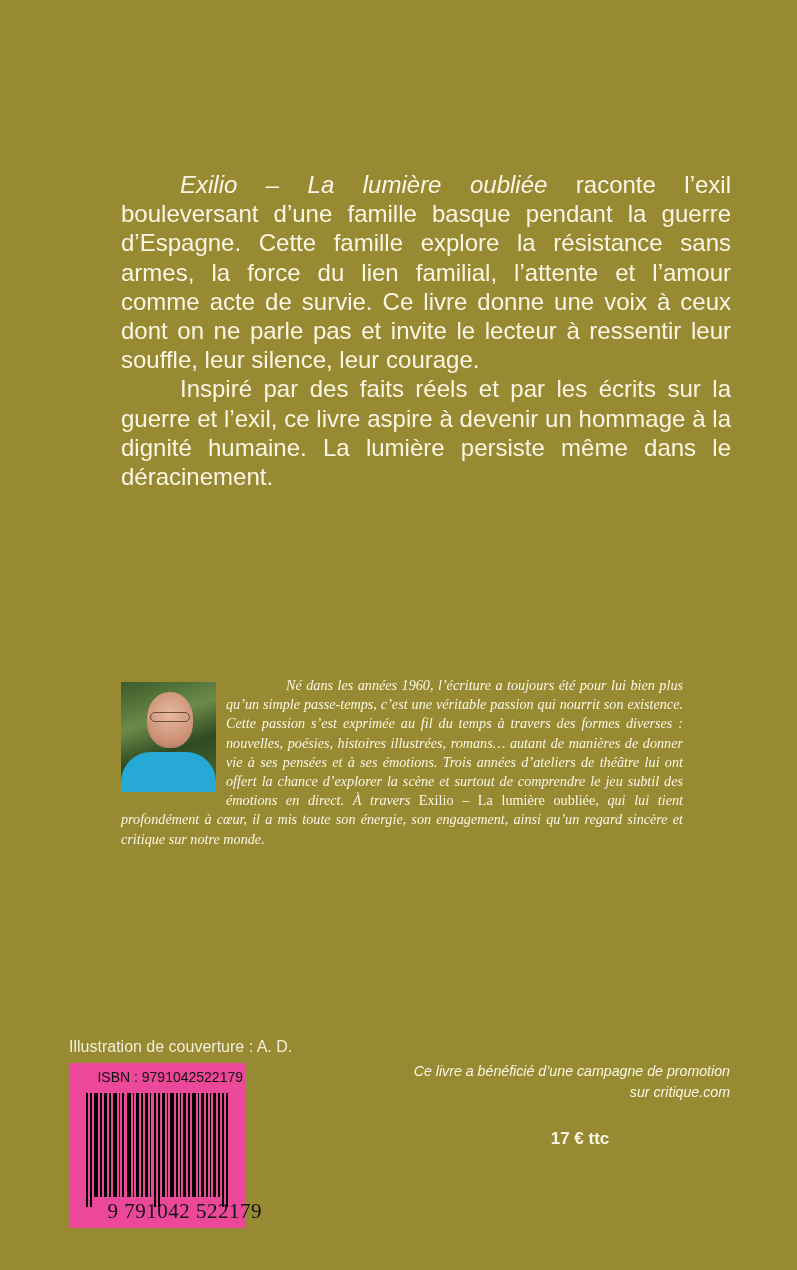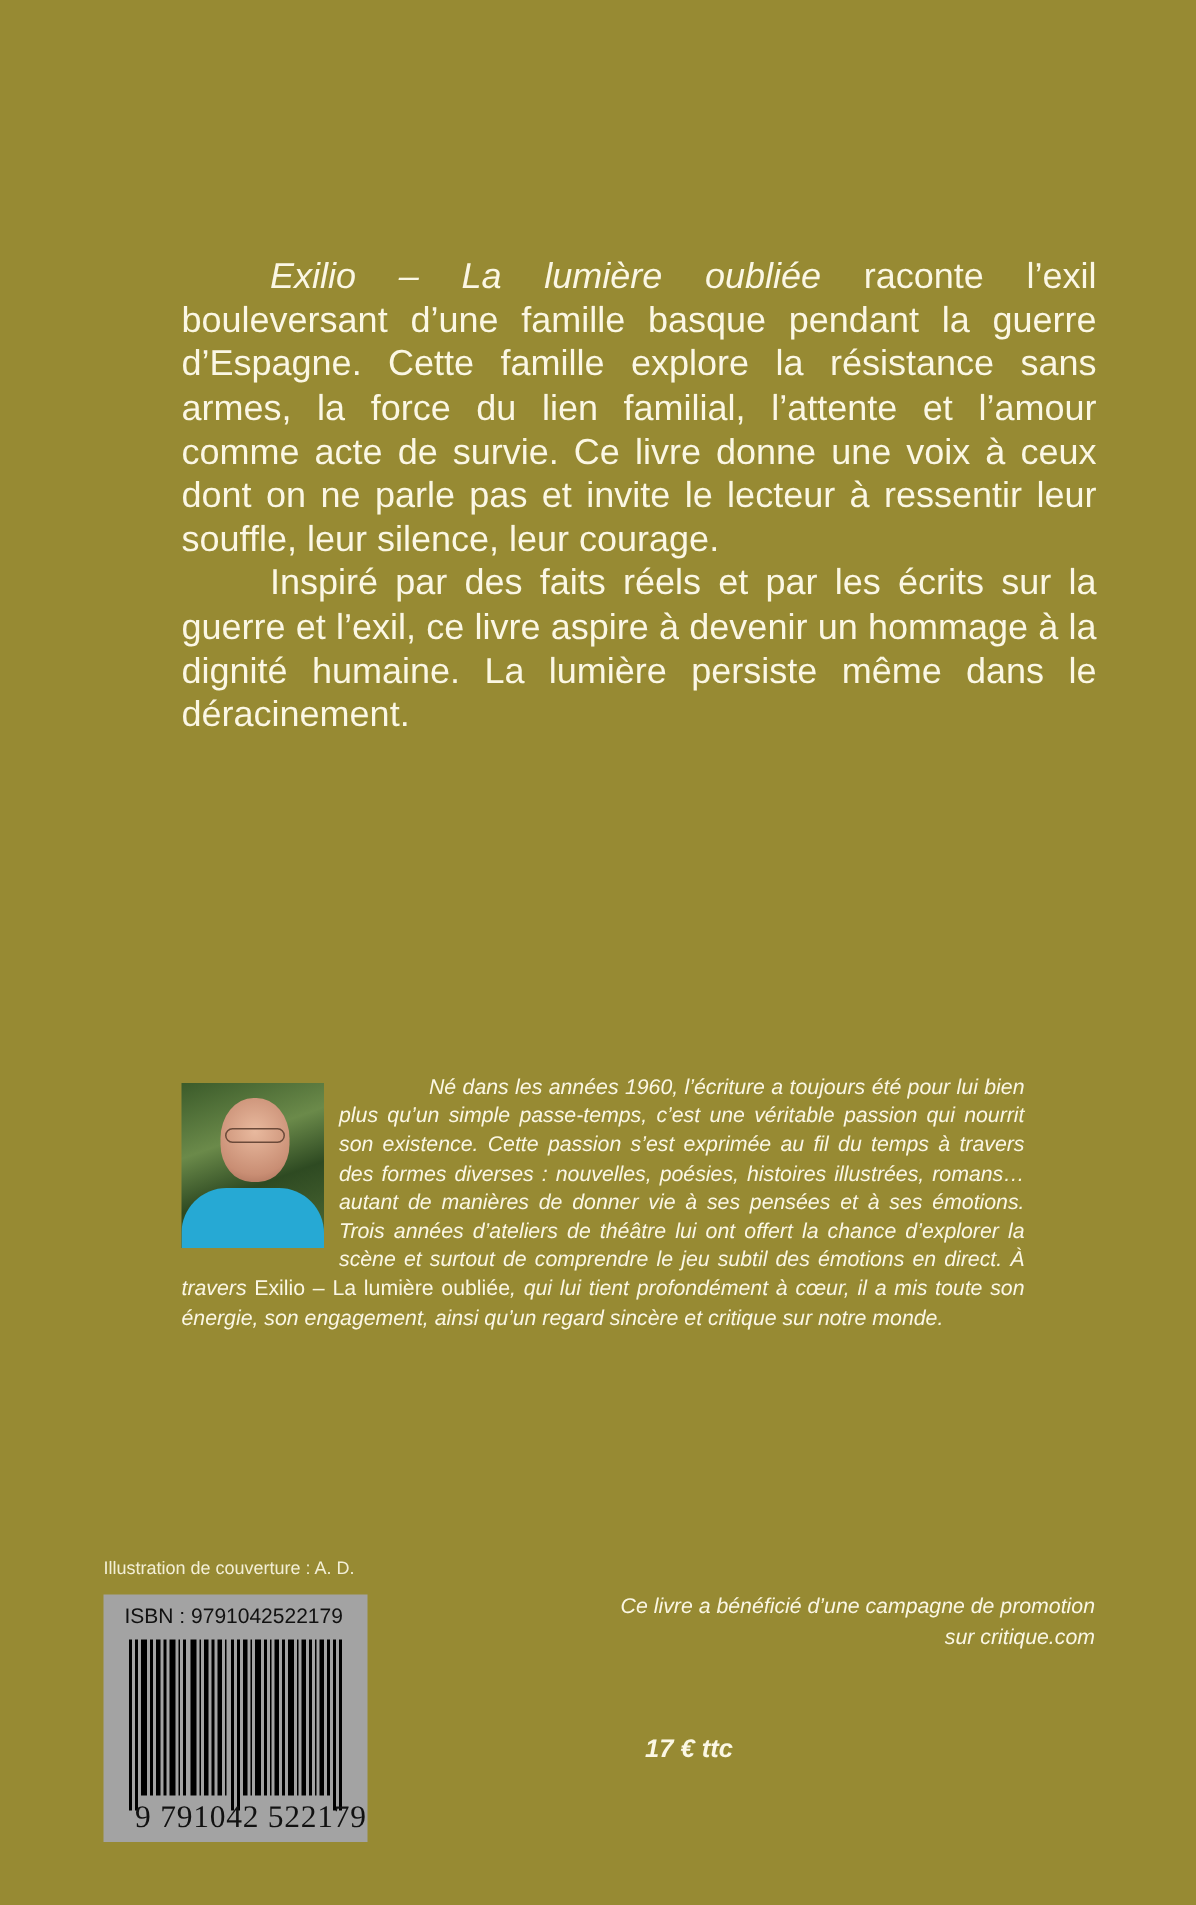--- a/index.html
+++ b/index.html
@@ -12,23 +12,23 @@
   }
   .main-text {
     position: absolute; left: 121px; top: 170px; width: 610px;
     font-size: 24px; line-height: 29.2px;
     text-align: justify;
   }
   .main-text p { margin: 0; text-indent: 59px; }
   .main-text em { font-style: italic; }
 
   .bio {
-    position: absolute; left: 121px; top: 716px; width: 562px;
+    position: absolute; left: 121px; top: 676px; width: 562px;
     font-size: 14.2px; line-height: 19.2px;
-    font-style: italic; text-align: justify;
+    font-style: italic; text-align: justify; font-family: Liberation Serif, serif;
   }
   .bio .photo {
     float: left; width: 95px; height: 110px; margin: 6px 10px 2px 0;
     position: relative; overflow: hidden;
     background: linear-gradient(160deg,#3b5b2a 0%,#6b8a4a 35%,#2e4a22 60%,#4f6b35 100%);
   }
   .bio .photo .head {
     position: absolute; left: 26px; top: 10px; width: 46px; height: 56px;
     border-radius: 48% 48% 45% 45%;
     background: radial-gradient(circle at 50% 40%, #e8b99e 0%, #c98e74 70%, #a56b55 100%);
@@ -40,46 +40,46 @@
   .bio .photo .shirt {
     position: absolute; left: 0; top: 70px; width: 95px; height: 42px;
     background: #26a9d4;
     border-radius: 30px 30px 0 0;
   }
   .bio .indent { display: inline-block; width: 60px; }
   .bio .upright { font-style: normal; }
 
   .credit {
     position: absolute; left: 69px; top: 1038px;
-    font-size: 12px; color: #f3efd6;
+    font-size: 16px; color: #f3efd6;
   }
 
   .isbn-box {
     position: absolute; left: 69px; top: 1063px; width: 176px; height: 165px;
-    background: #a3a3a3; box-sizing: border-box;
+    background: #ec4899; box-sizing: border-box; text-align: right;
   }
   .isbn-box .isbn-label {
     position: absolute; left: 14px; top: 6px; width: 160px;
     font-size: 14px; color: #111; white-space: nowrap;
   }
   .isbn-box svg { position: absolute; left: 0; top: 0; }
   .isbn-box .digits {
     position: absolute; left: 2px; top: 136px; width: 172px;
     font-family: Liberation Serif, serif;
     font-size: 21px; color: #111; letter-spacing: 0.5px; white-space: nowrap; margin-left: 19px;
   }
 
   .promo {
     position: absolute; right: 67px; top: 1061px; width: 380px;
     text-align: right; font-weight: normal; font-style: italic;
     font-size: 14.2px; line-height: 21px;
   }
   .price {
-    position: absolute; right: 67px; top: 1152px; width: 300px;
-    text-align: left; font-weight: bold; font-style: italic;
+    position: absolute; right: 67px; top: 1125px; width: 300px;
+    text-align: center; font-weight: bold; 
     font-size: 17px; line-height: 27px;
   }
 </style>
 </head>
 <body>
 
 <div class="main-text">
   <p><em>Exilio – La lumière oubliée</em><span> raconte l’exil bouleversant d’une famille basque pendant la guerre d’Espagne. Cette famille explore la résistance sans armes, la force du lien familial, l’attente et l’amour comme acte de survie. Ce livre donne une voix à ceux dont on ne parle pas et invite le lecteur à ressentir leur souffle, leur silence, leur courage.</span></p>
   <p>Inspiré par des faits réels et par les écrits sur la guerre et l’exil, ce livre aspire à devenir un hommage à la dignité humaine. La lumière persiste même dans le déracinement.</p>
 </div>

